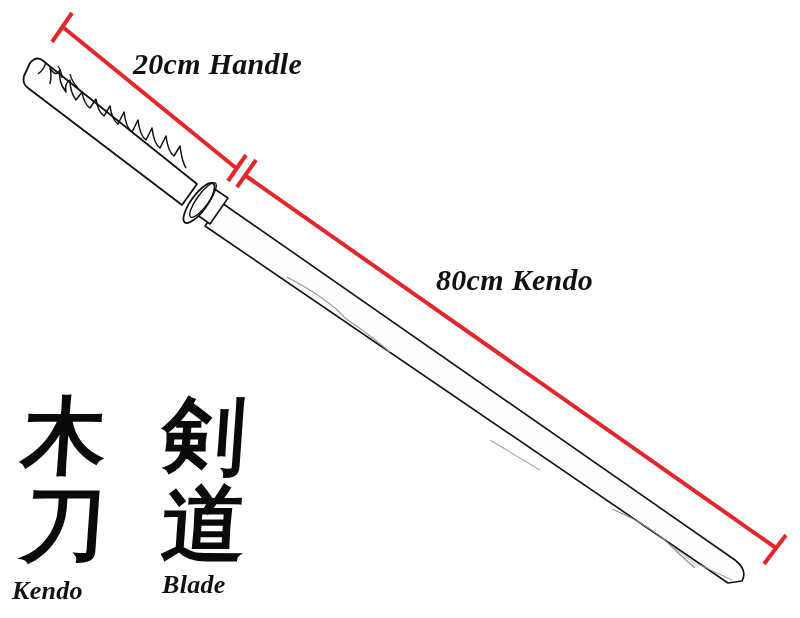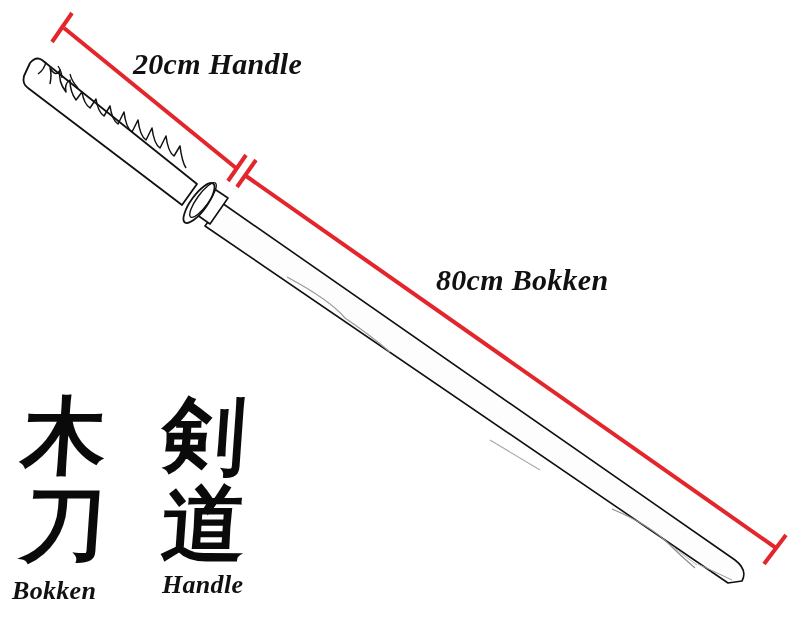--- a/index.html
+++ b/index.html
@@ -67,27 +67,27 @@
 
     <g>
       <path d="M 42 60 Q 36 56 30 63 L 24 76 Q 22 84 28 88 L 182 205 L 197 184 Z" fill="#ffffff" stroke="#111" stroke-width="1.8" stroke-linejoin="round"></path>
 
       <path d="M 50 84 Q 52 74 50 68 Q 56 78 60 70 Q 58 82 66 92 Q 64 84 70 80 Q 70 92 76 100 L 82 92 Q 84 104 90 108 L 96 99 Q 98 112 104 116 L 110 106 Q 112 120 118 124 L 124 112 Q 126 128 132 132 L 138 120 Q 140 136 146 140 L 152 128 Q 154 144 160 148 L 166 136 Q 168 152 174 156 L 180 146 Q 182 162 186 168" stroke="#111" stroke-width="1.5" fill="none" stroke-linejoin="round"></path>
       <path d="M 38 74 Q 44 70 46 62 M 58 66 Q 62 72 62 78 M 70 74 Q 72 82 78 88" stroke="#111" stroke-width="1.3" fill="none"></path>
     </g>
   </svg>
 
   <div class="label lbl-handle">20cm Handle</div>
-  <div class="label lbl-blade">80cm Bokken</div>
+  <div class="label lbl-blade">80cm Kendo</div>
 
   <div class="kanji-col bokken">
     <span class="kanji-char">木</span>
     <span class="kanji-char">刀</span>
   </div>
   <div class="kanji-col kendo">
     <span class="kanji-char">剣</span>
     <span class="kanji-char">道</span>
   </div>
 
-  <div class="label lbl-bokken">Bokken</div>
-  <div class="label lbl-kendo">Handle</div>
+  <div class="label lbl-bokken">Kendo</div>
+  <div class="label lbl-kendo">Blade</div>
 
 </div>
 
 </body></html>

